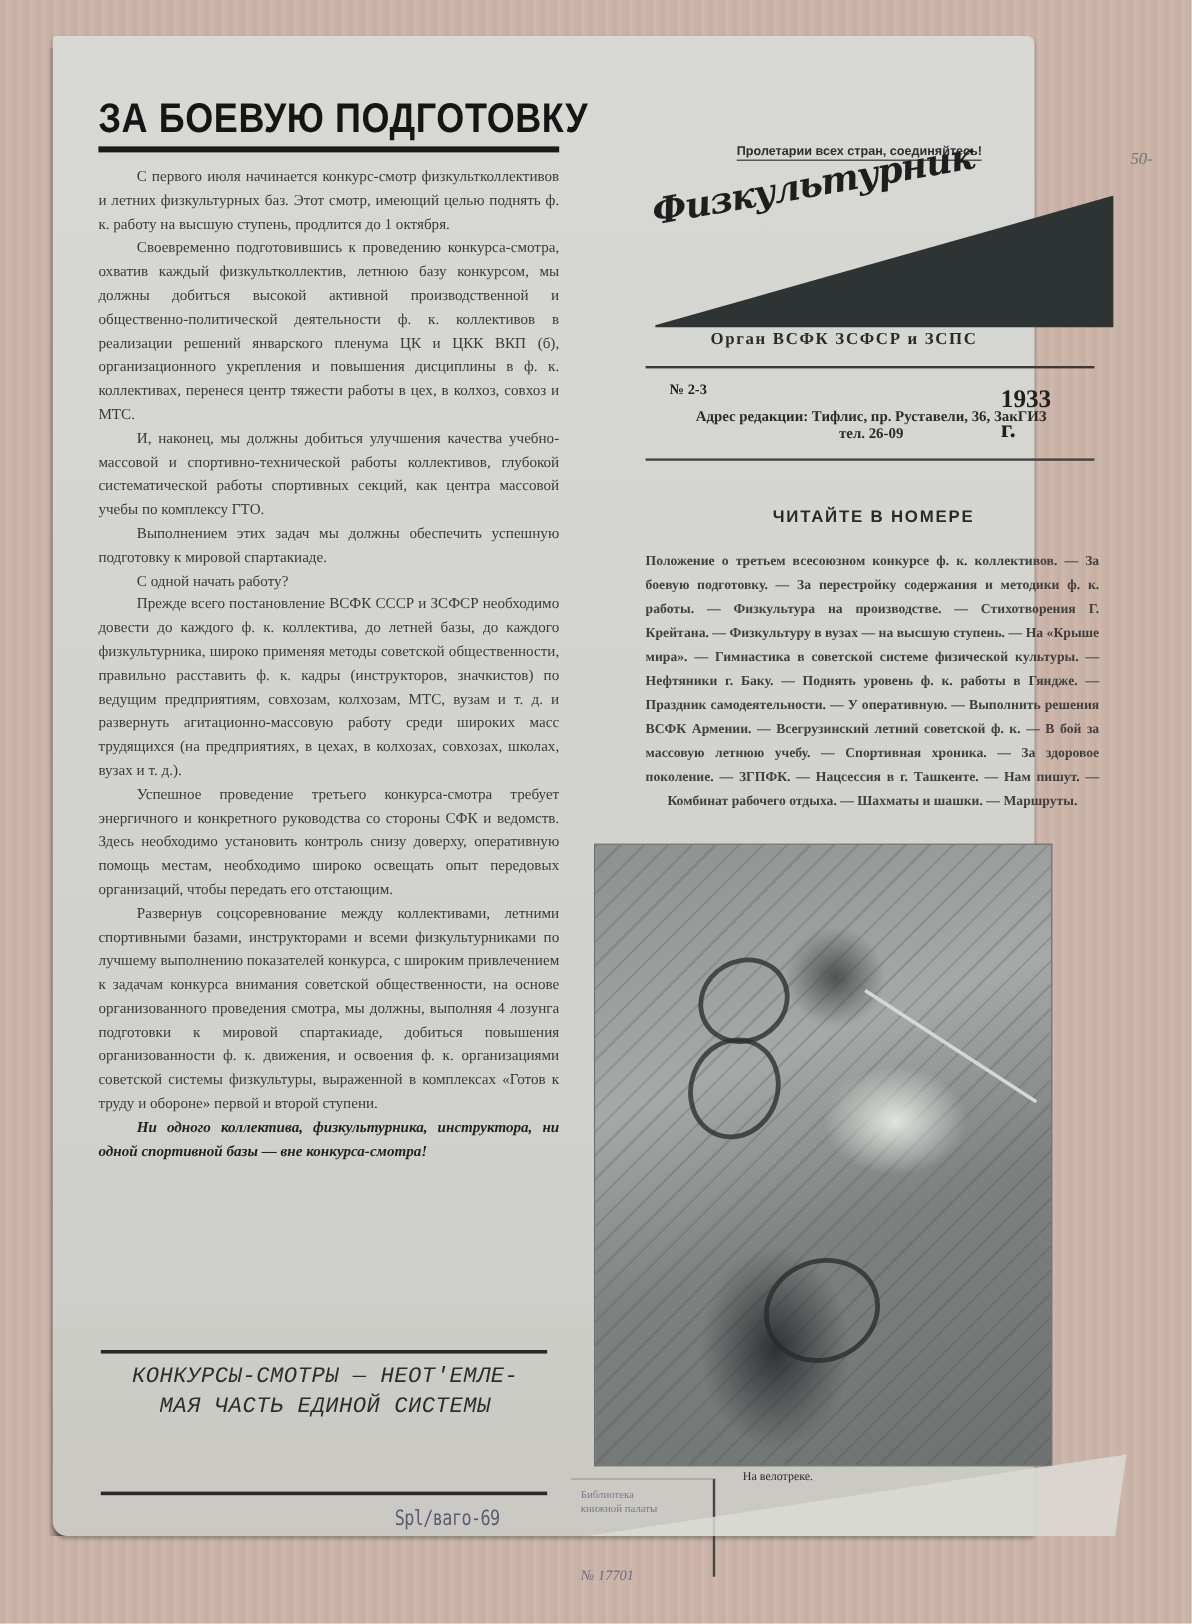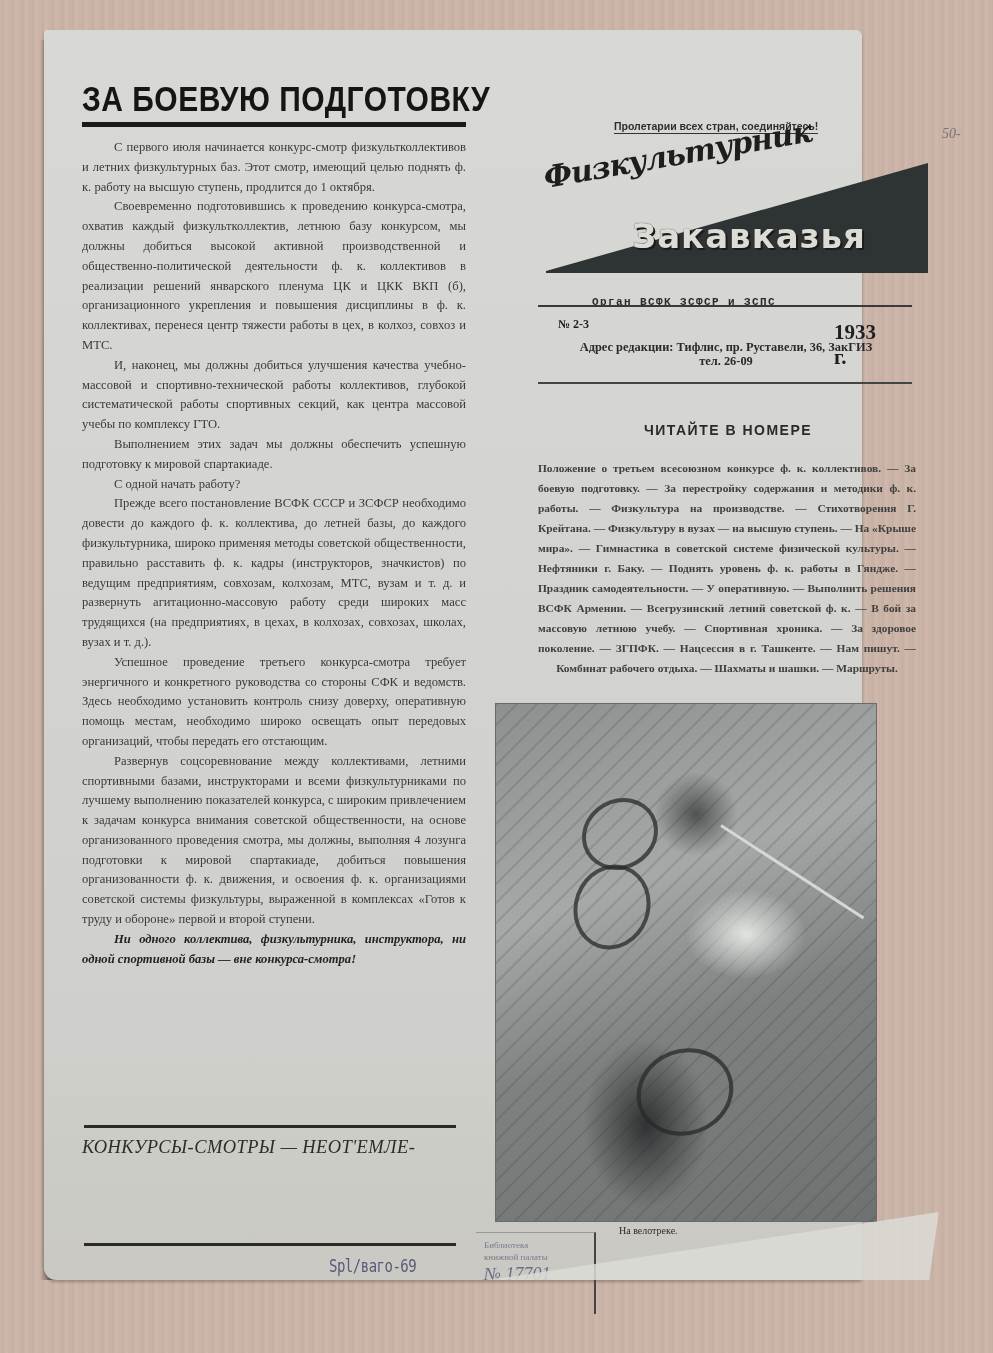--- a/index.html
+++ b/index.html
@@ -29,57 +29,57 @@
       font-size: 30px; letter-spacing: 0.5px; color: #151515;
       transform: scaleY(1.15); transform-origin: top left;
       white-space: nowrap;
     }
     .headline-rule { left: 38px; top: 92px; width: 384px; height: 5px; background: #1a1a1a; }
     .col-left { left: 38px; top: 108px; width: 384px; font-size: 12.6px; line-height: 19.8px; text-align: justify; color: #3a3a3a; }
     .col-left p { margin: 0; text-indent: 32px; }
     .col-left p.strong { font-weight: bold; color: #222; font-style: italic; }
     .rule-box-top { left: 40px; top: 1095px; width: 372px; height: 3px; background: #2a2a2a; }
     .slogan {
-      left: 38px; top: 1105px; width: 378px; 
-      font-family: Liberation Serif, serif; font-style: italic;
+      left: 38px; top: 1105px; width: 378px; text-align: center;
+      font-family: Liberation Mono, monospace; font-style: italic;
       font-size: 18.5px; line-height: 25px; color: #2c2c2c; letter-spacing: 0.4px;
     }
     .rule-box-bottom { left: 40px; top: 1213px; width: 372px; height: 3px; background: #2a2a2a; }
     .stamp-left {
       left: 285px; top: 1228px; font-family: "DejaVu Sans Mono", monospace;
       font-size: 14px; color: #5a5a78; transform: scaleY(1.25); letter-spacing: -0.5px;
     }
     .stamp-box {
       left: 432px; top: 1202px; width: 120px; height: 82px;
       border-right: 2px solid #444; border-top: 1px solid #999;
       color: #7a7a8c; font-size: 9px; line-height: 12px; padding: 6px 8px; box-sizing: border-box;
     }
-    .stamp-box .big { font-size: 18px; line-height: 22px; color: #6e6e88; font-style: italic; }
+    .stamp-box .big { font-size: 12px; line-height: 22px; color: #6e6e88; font-style: italic; margin-top: 39px; }
 
     
     .motto {
       left: 570px; top: 90px; font-family: "Liberation Sans", sans-serif; font-weight: bold;
       font-size: 10.5px; color: #2e2e2e; border-bottom: 1.5px solid #333; padding-bottom: 1px;
       white-space: nowrap;
     }
     .handwritten-note { left: 898px; top: 96px; font-size: 14px; color: #777; font-style: italic; }
     .banner { left: 502px; top: 133px; width: 382px; height: 110px; }
     .title-script {
       left: 503px; top: 130px; font-family: "DejaVu Serif", serif; font-style: italic;
       font-weight: bold; font-size: 30px; color: #1e1e1e; transform: rotate(-10deg); transform-origin: left bottom;
       letter-spacing: -1px; white-space: nowrap;
     }
     .title-block {
       left: 588px; top: 186px; font-family: "DejaVu Sans", sans-serif; font-weight: bold;
       font-size: 34px; color: #dcdcd6; letter-spacing: 1px; white-space: nowrap;
       text-shadow: 0 0 1px #222, 2px 2px 0 #1c1c1c;
     }
     .organ {
-      left: 548px; top: 246px; font-family: Liberation Mono, monospace; font-weight: bold;
-      font-size: 11px; color: #2a2a2a; letter-spacing: 1.4px; white-space: nowrap; margin-top: 20px;
+      left: 548px; top: 246px; font-family: Liberation Serif, serif; font-weight: bold;
+      font-size: 14px; color: #2a2a2a; letter-spacing: 1.4px; white-space: nowrap;
     }
     .rule-r1 { left: 494px; top: 275px; width: 374px; height: 2px; background: #3a3a3a; }
     .issue-no { left: 514px; top: 287px; font-weight: bold; font-size: 12px; color: #1f1f1f; white-space: nowrap; }
     .issue-year { left: 790px; top: 290px; font-weight: bold; font-size: 21px; color: #1f1f1f; }
     .address {
       left: 494px; top: 310px; width: 376px; text-align: center; font-weight: bold;
       font-size: 12.4px; line-height: 14px; color: #2a2a2a; white-space: nowrap;
     }
     .rule-r2 { left: 494px; top: 352px; width: 374px; height: 2px; background: #444; }
     .read-title {
@@ -137,38 +137,38 @@
     <p>С одной начать работу?</p>
     <p>Прежде всего постановление ВСФК СССР и ЗСФСР необходимо довести до каждого ф. к. коллектива, до летней базы, до каждого физкультурника, широко применяя методы советской общественности, правильно расставить ф. к. кадры (инструкторов, значкистов) по ведущим предприятиям, совхозам, колхозам, МТС, вузам и т. д. и развернуть агитационно-массовую работу среди широких масс трудящихся (на предприятиях, в цехах, в колхозах, совхозах, школах, вузах и т. д.).</p>
     <p>Успешное проведение третьего конкурса-смотра требует энергичного и конкретного руководства со стороны СФК и ведомств. Здесь необходимо установить контроль снизу доверху, оперативную помощь местам, необходимо широко освещать опыт передовых организаций, чтобы передать его отстающим.</p>
     <p>Развернув соцсоревнование между коллективами, летними спортивными базами, инструкторами и всеми физкультурниками по лучшему выполнению показателей конкурса, с широким привлечением к задачам конкурса внимания советской общественности, на основе организованного проведения смотра, мы должны, выполняя 4 лозунга подготовки к мировой спартакиаде, добиться повышения организованности ф. к. движения, и освоения ф. к. организациями советской системы физкультуры, выраженной в комплексах «Готов к труду и обороне» первой и второй ступени.</p>
     <p class="strong">Ни одного коллектива, физкультурника, инструктора, ни одной спортивной базы — вне конкурса-смотра!</p>
   </div>
 
   <div class="abs rule-box-top"></div>
   <div class="abs slogan">
     <div>КОНКУРСЫ-СМОТРЫ — НЕОТ'ЕМЛЕ-</div>
+    <div>МАЯ ЧАСТЬ ЕДИНОЙ СИСТЕМЫ</div>
   </div>
   <div class="abs rule-box-bottom"></div>
 
   <div class="abs stamp-left">Sрl/ваго-69</div>
   <div class="abs stamp-box">
     <div>Библиотека</div>
     <div>книжной палаты</div>
     <div class="big">№ 17701</div>
   </div>
 
   <div class="abs motto">Пролетарии всех стран, соединяйтесь!</div>
   <div class="abs handwritten-note">50-</div>
 
   <svg class="abs banner" viewBox="0 0 382 110" preserveAspectRatio="none">
     <polygon points="0,108 382,0 382,110 0,110" fill="#2e3334"></polygon>
   </svg>
   <div class="abs title-script">Физкультурник</div>
-  <div class="abs title-block">Закавказья</div>
   <div class="abs organ">Орган ВСФК ЗСФСР и ЗСПС</div>
   <div class="abs rule-r1"></div>
 
   <div class="abs issue-no">№ 2-3</div>
   <div class="abs issue-year">1933 г.</div>
   <div class="abs address">
     <div>Адрес редакции: Тифлис, пр. Руставели, 36, ЗакГИЗ</div>
     <div>тел. 26-09</div>
   </div>
   <div class="abs rule-r2"></div>

